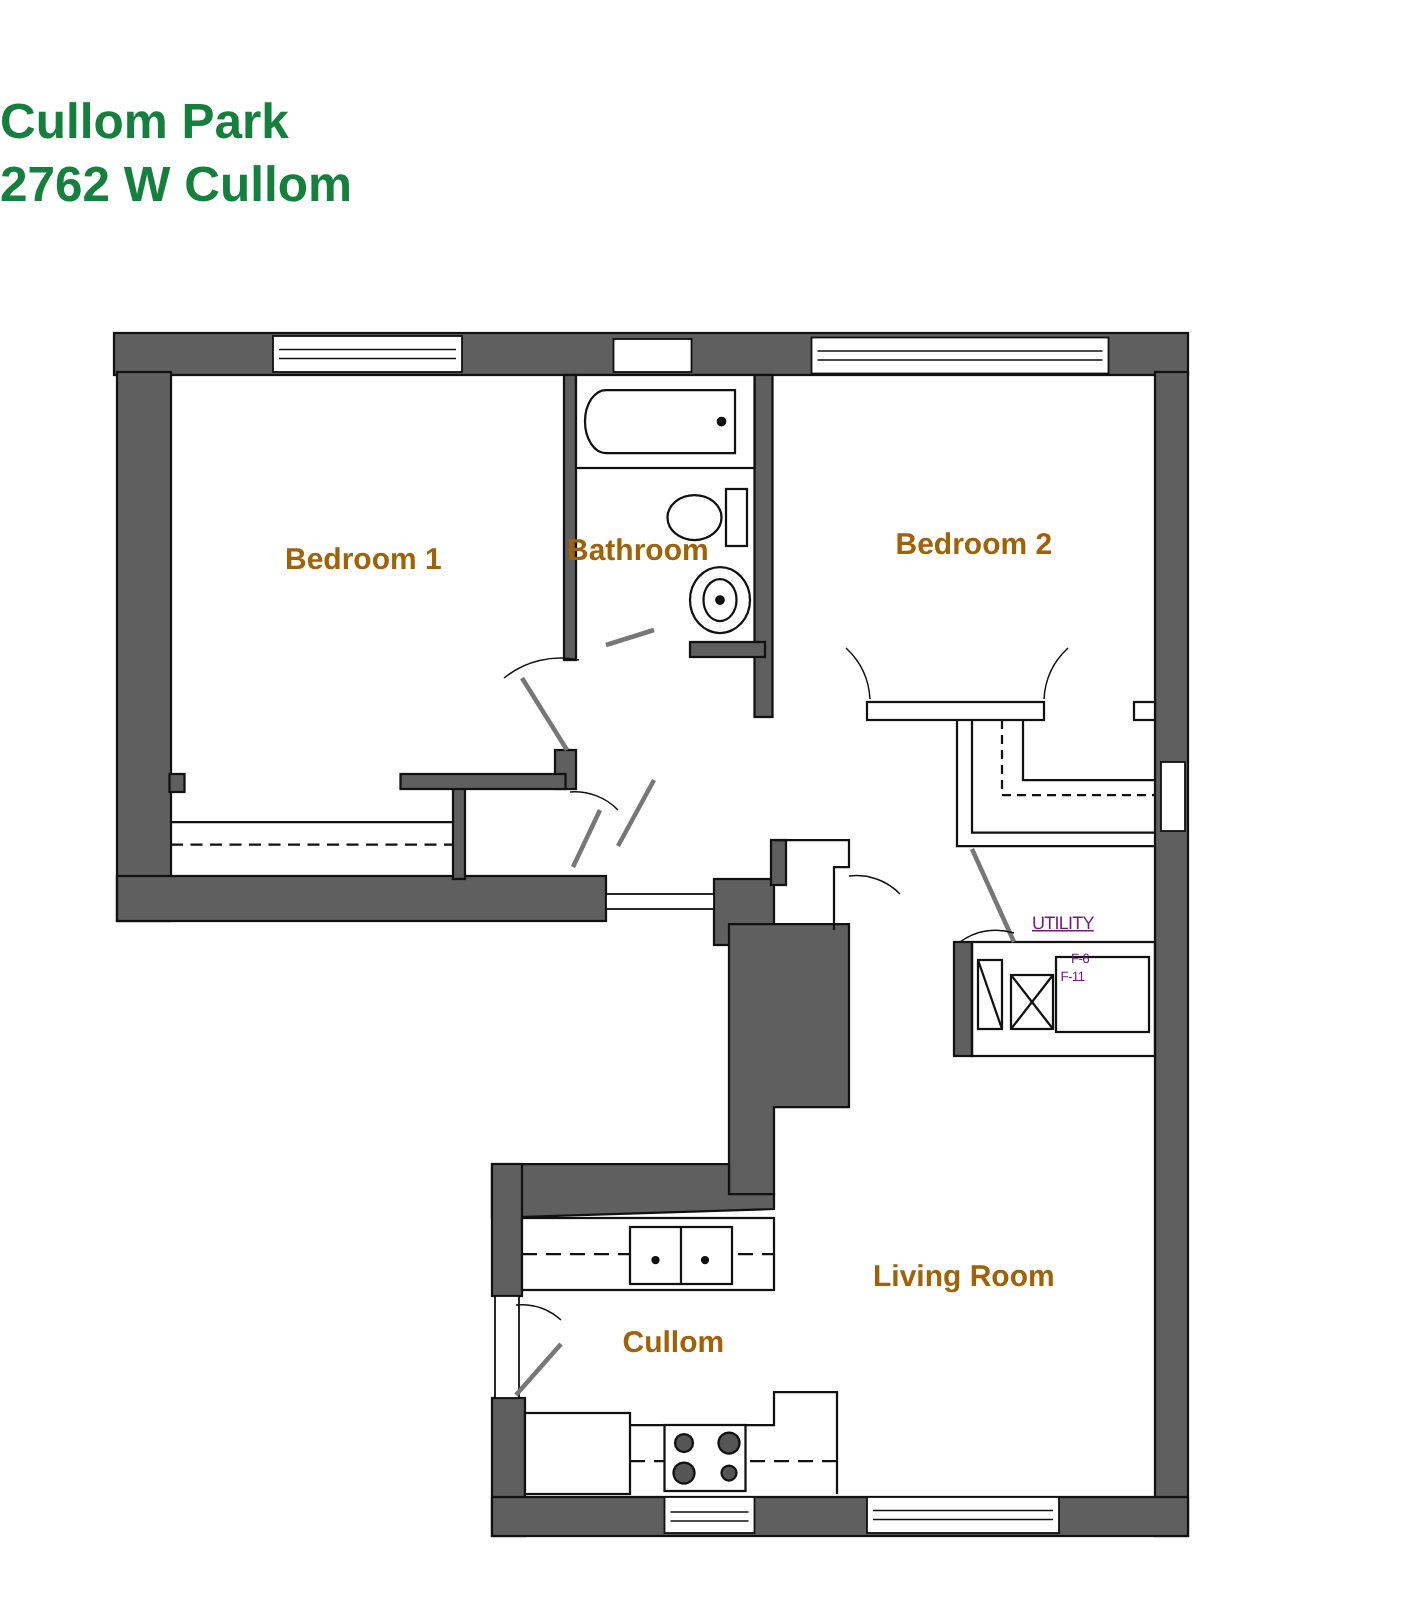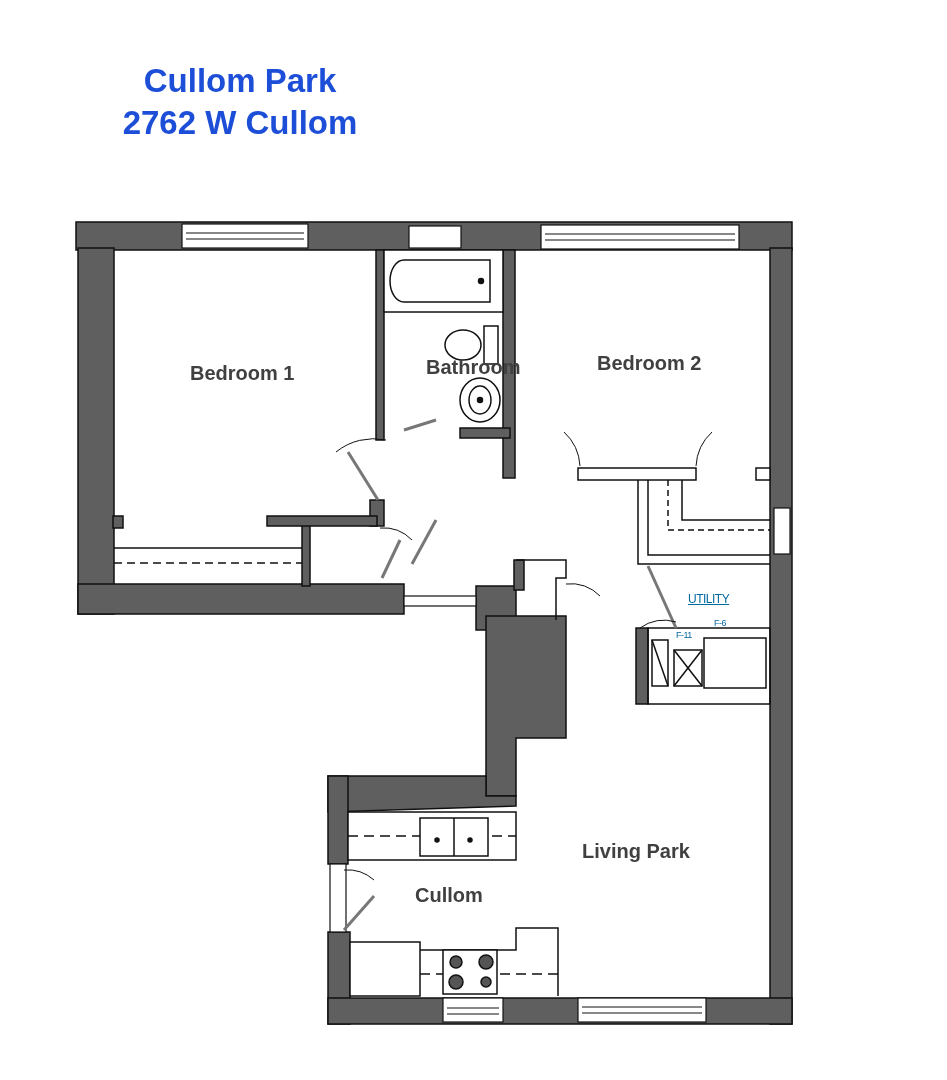--- a/index.html
+++ b/index.html
@@ -1,22 +1,22 @@
 <!DOCTYPE html>
 <html><head>
 <meta charset="utf-8">
 <style>
   html,body{margin:0;padding:0;background:#ffffff;}
   body{width:947px;height:1080px;position:relative;overflow:hidden;font-family:"Liberation Sans",sans-serif;}
-  .title{position:absolute;left:0;width:480px;text-align:center;font-weight:bold;font-size:33px;color:#1d4ed8;line-height:38px;}
+  .title{position:absolute;left:0;width:480px;text-align:left;font-weight:bold;font-size:33px;color:#15803d;line-height:38px;}
   #t1{top:62px;}
   #t2{top:104px;}
   svg{position:absolute;left:0;top:0;}
-  .lbl{position:absolute;font-weight:bold;font-size:20px;color:#404040;white-space:nowrap;}
-  .util{position:absolute;font-size:12px;color:#0369a1;text-decoration:underline;letter-spacing:-0.5px;}
+  .lbl{position:absolute;font-weight:bold;font-size:20px;color:#a16207;white-space:nowrap;}
+  .util{position:absolute;font-size:12px;color:#701a75;text-decoration:underline;letter-spacing:-0.5px;margin-top:16px;}
 </style>
 </head>
 <body>
 
 <div class="title" id="t1">Cullom Park</div>
 <div class="title" id="t2">2762 W Cullom</div>
 
 <svg width="947" height="1080" viewBox="0 0 947 1080">
   <g fill="#5f5f5f" stroke="#111" stroke-width="1.5">
 
@@ -130,19 +130,19 @@
     <line x1="648" y1="566" x2="676" y2="628" stroke-width="3" stroke="#777"></line>
     <path d="M 640 628 A 40 40 0 0 1 676 622"></path>
     <path d="M 344 870 A 40 40 0 0 1 374 880"></path>
     <line x1="344" y1="930" x2="374" y2="896" stroke-width="3" stroke="#777"></line>
     <line x1="436" y1="520" x2="412" y2="564" stroke-width="3" stroke="#777"></line>
     <line x1="436" y1="420" x2="404" y2="430" stroke-width="3" stroke="#777"></line>
   </g>
 </svg>
 
 <div class="lbl" style="left:190px;top:362px;">Bedroom 1</div>
-<div class="lbl" style="left:378px;top:356px;margin-left:48px;">Bathroom</div>
+<div class="lbl" style="left:378px;top:356px;">Bathroom</div>
 <div class="lbl" style="left:597px;top:352px;">Bedroom 2</div>
 <div class="util" style="left:688px;top:592px;">UTILITY</div>
-<div class="lbl" style="left:582px;top:840px;">Living Park</div>
+<div class="lbl" style="left:582px;top:840px;">Living Room</div>
 <div class="lbl" style="left:415px;top:884px;">Cullom</div>
 <div class="util" style="left:714px;top:618px;font-size:9px;text-decoration:none;">F-6</div>
-<div class="util" style="left:676px;top:630px;font-size:9px;text-decoration:none;">F-11</div>
+<div class="util" style="left:676px;top:630px;font-size:9px;text-decoration:none;padding-left:31px;">F-11</div>
 
 </body></html>

